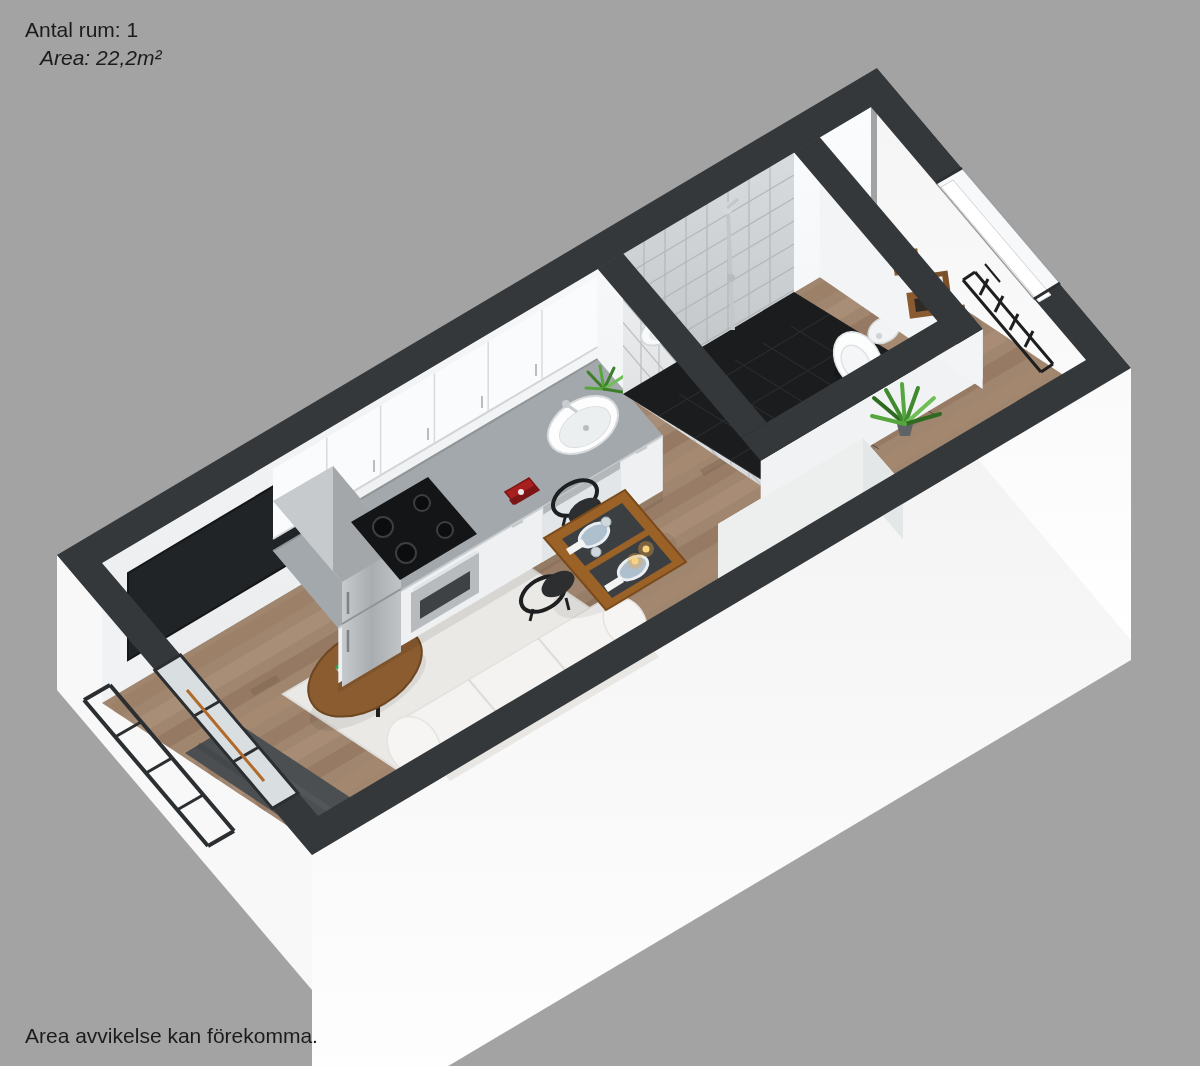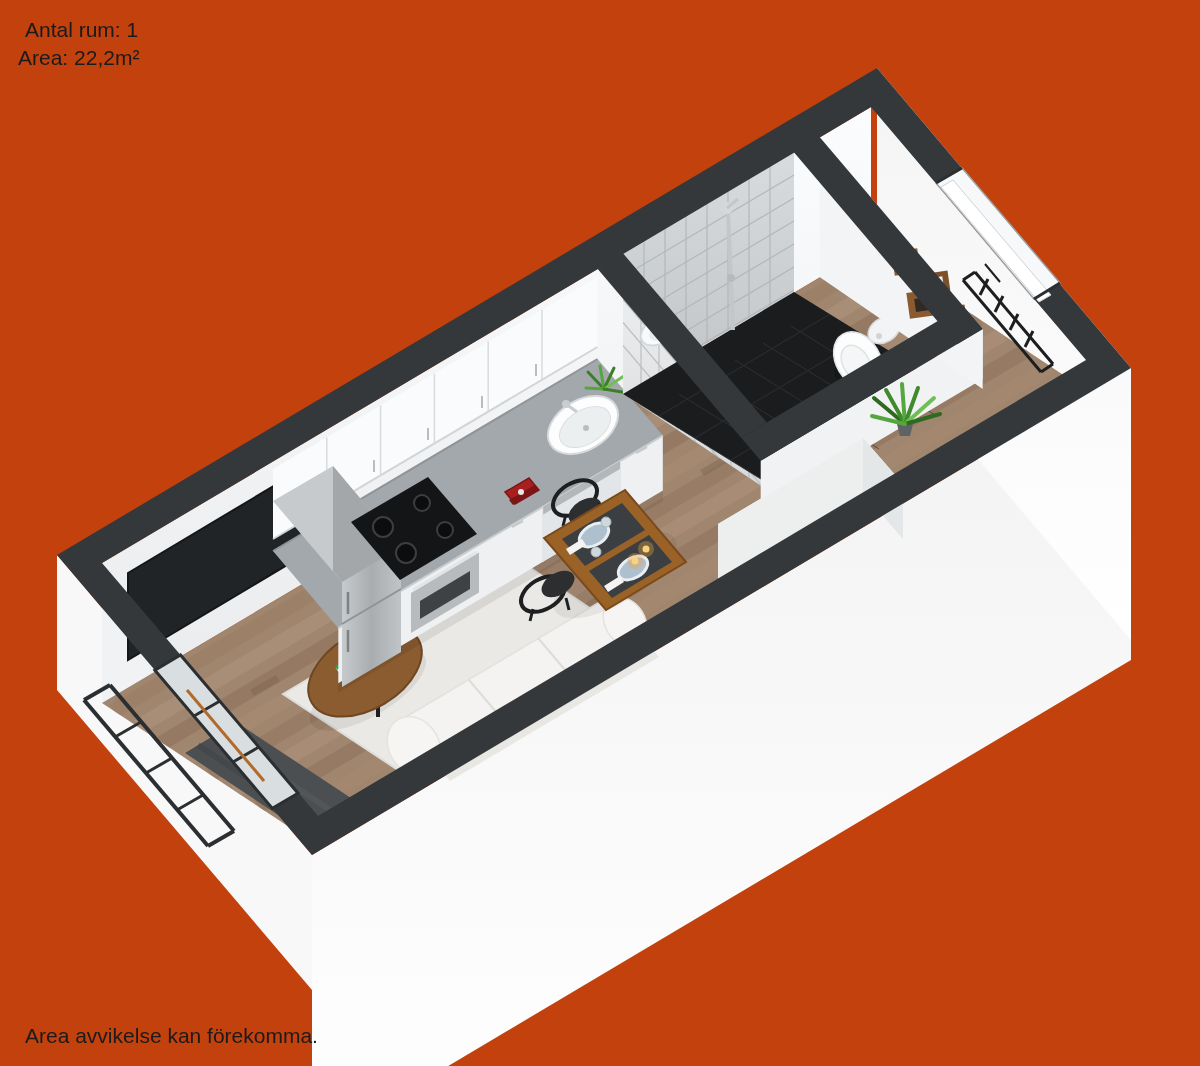--- a/index.html
+++ b/index.html
@@ -1,20 +1,20 @@
 <!DOCTYPE html>
 <html><head>
 <meta charset="utf-8">
 <style>
   html,body{margin:0;padding:0;background:#ffffff;}
-  #stage{position:relative;width:1200px;height:1066px;background:#c2410c;overflow:hidden;
+  #stage{position:relative;width:1200px;height:1066px;background:#a3a3a3;overflow:hidden;
          font-family:"Liberation Sans","DejaVu Sans",sans-serif;}
   .label{position:absolute;color:#1b1b1b;font-size:21px;line-height:28px;white-space:nowrap;}
   #hdr1{left:25px;top:16px;}
-  #hdr2{left:18px;top:44px;}
+  #hdr2{left:40px;top:44px;font-style:italic;}
   #ftr{left:25px;top:1022px;}
   svg{position:absolute;left:0;top:0;}
 </style>
 </head>
 <body>
 
 <div id="stage">
 
   <svg width="1200" height="1066" viewBox="0 0 1200 1066">
     <defs>

